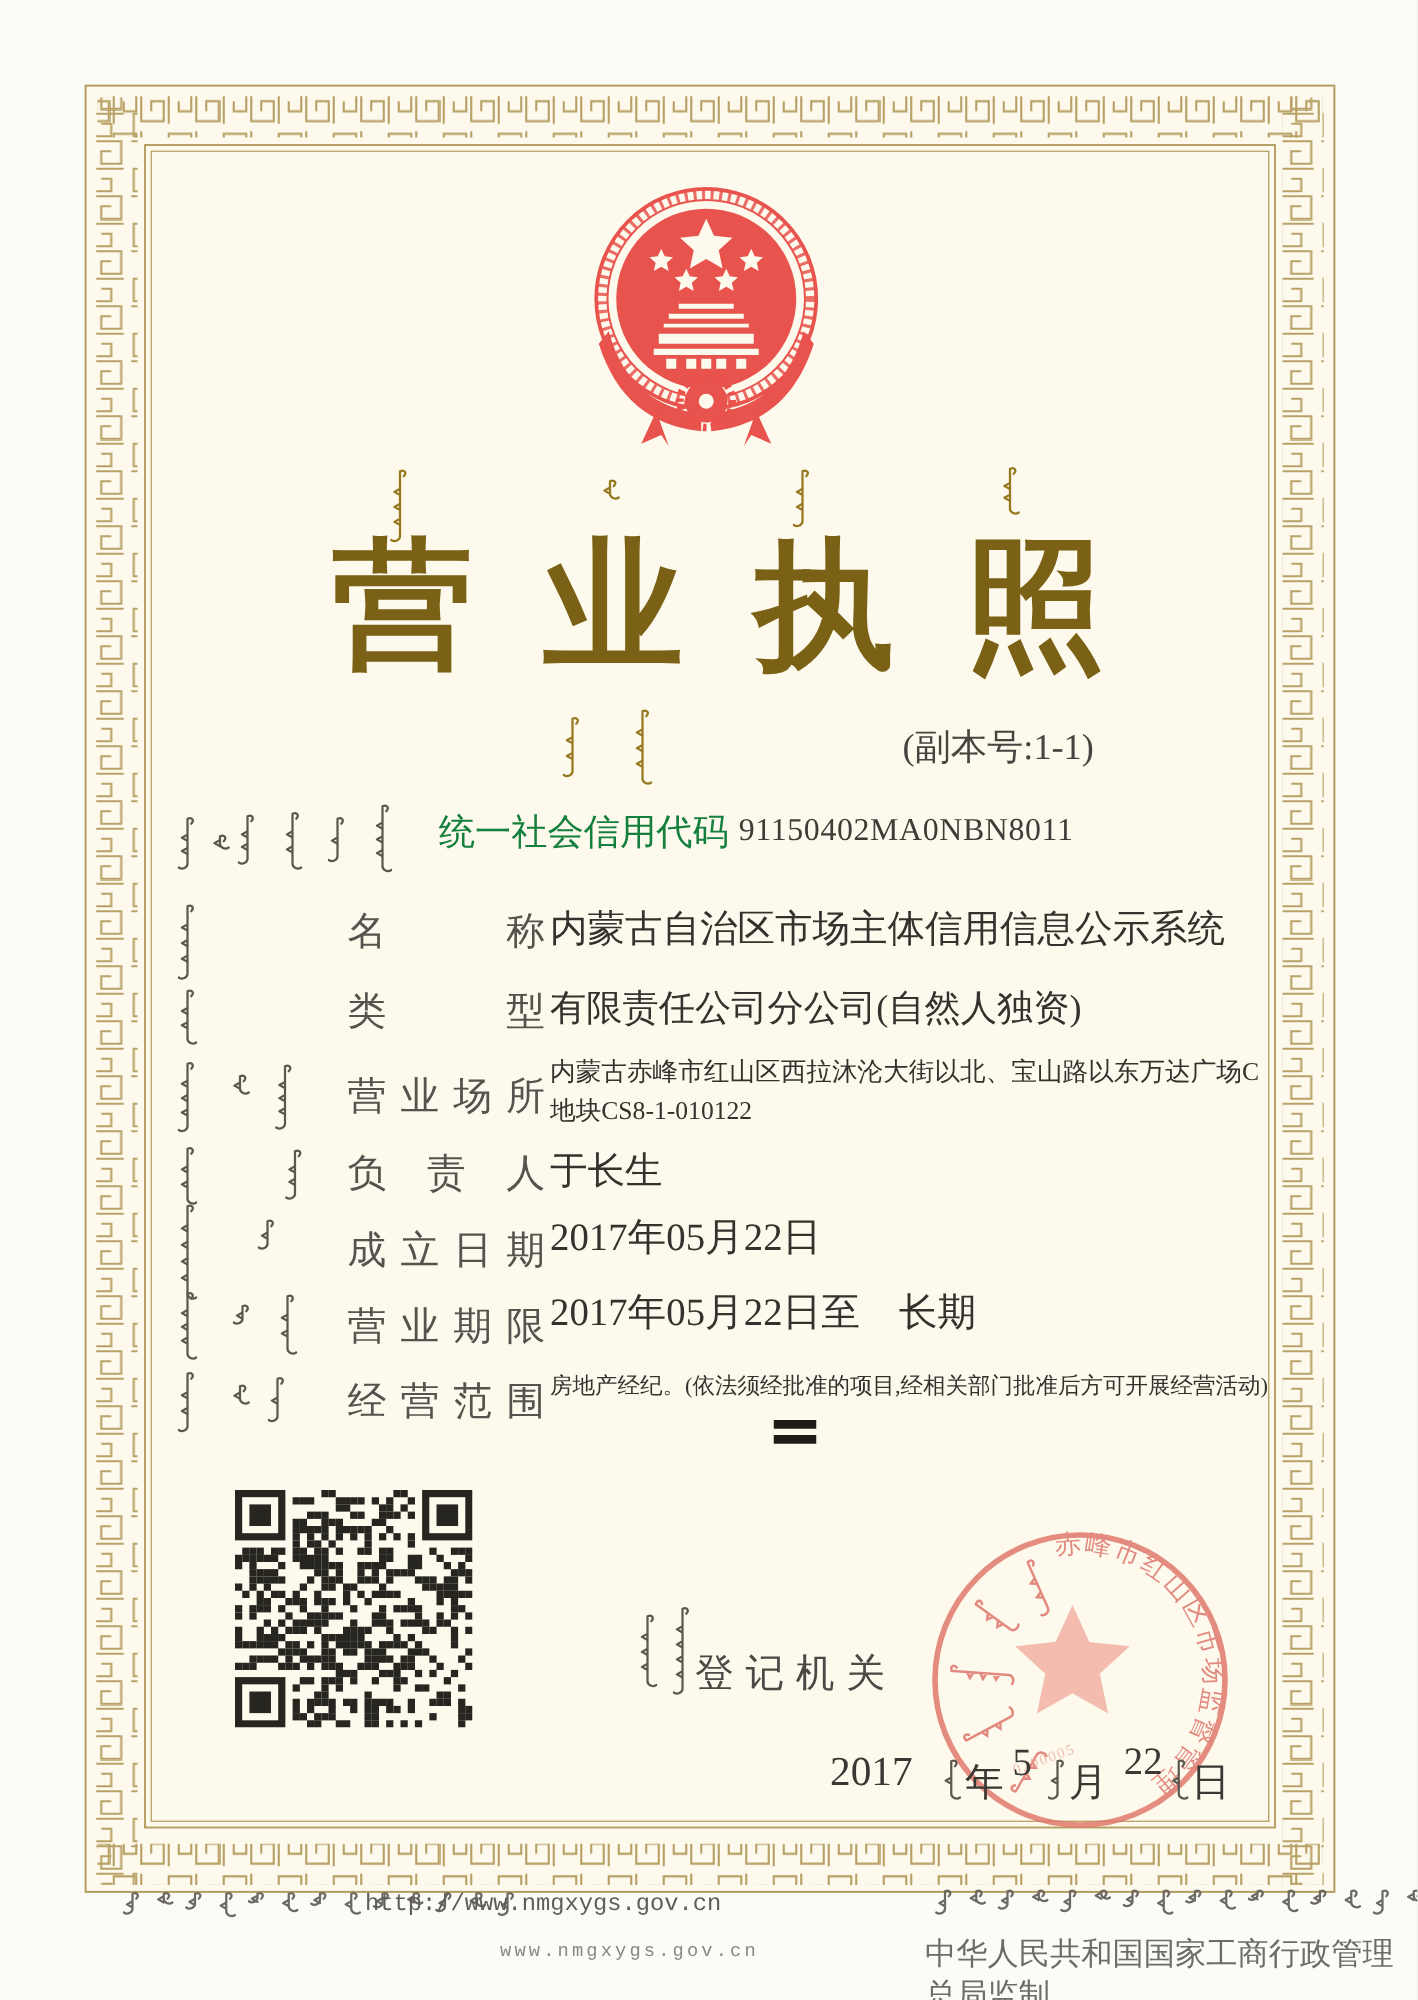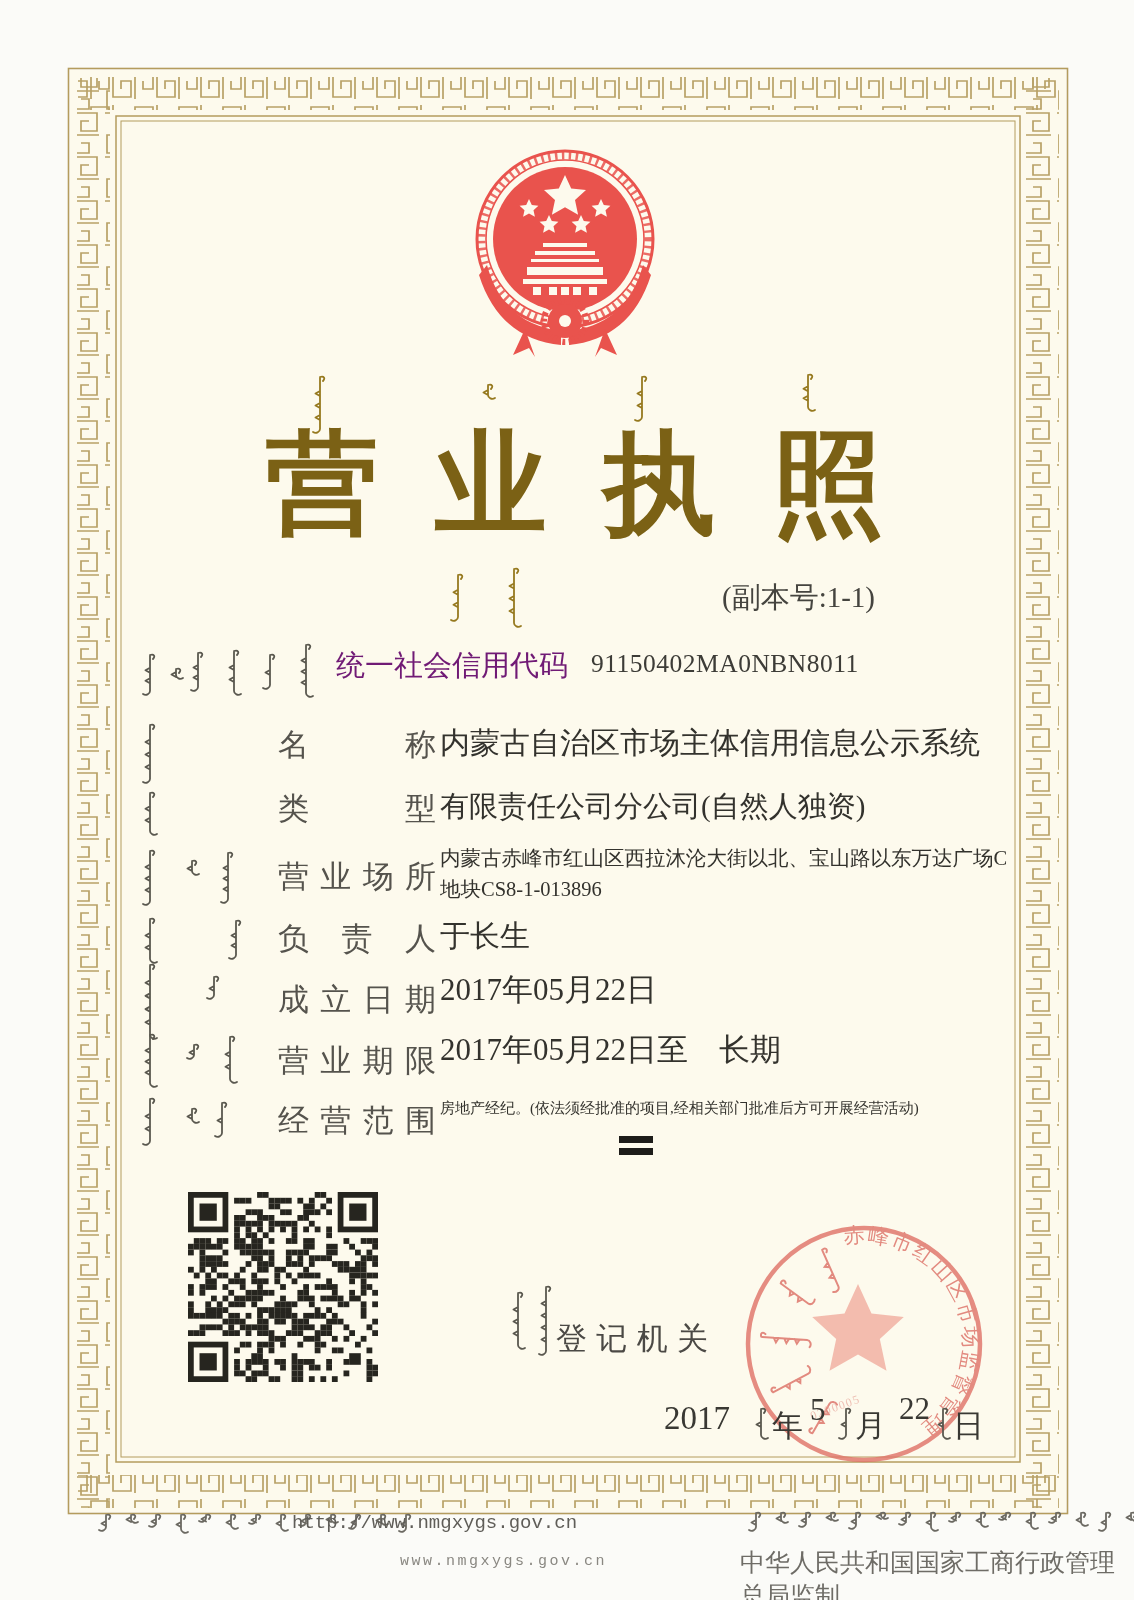--- a/index.html
+++ b/index.html
@@ -20,34 +20,34 @@
 
   
   #title{position:absolute;left:266px;top:424px;width:618px;height:126px;
          display:flex;justify-content:space-between;align-items:flex-start;
          font-family:"Liberation Sans","DejaVu Sans",sans-serif;
          font-weight:700;font-size:112px;line-height:1.08;color:#7b6115;letter-spacing:0;}
   #copy-label{position:absolute;left:526px;top:560px;font-size:48px;color:#8c7026;font-weight:500;}
   #copy-number{position:absolute;left:722px;top:578px;font-size:29px;color:#45443f;text-align:center;}
 
   
-  #credit-label{position:absolute;left:336px;top:646px;font-size:29px;color:#701a75;}
+  #credit-label{position:absolute;left:351px;top:646px;font-size:29px;color:#15803d;}
   #credit-value{position:absolute;left:591px;top:649px;font-size:25.5px;letter-spacing:.5px;color:#3d3c37;}
 
   
   .flabel{position:absolute;left:278px;width:158px;display:flex;justify-content:space-between;
           font-size:31px;color:#55534d;}
   .fvalue{position:absolute;left:440px;width:585px;color:#33322d;}
   .r0l{top:724px}.r0v{top:723px;font-size:30px}
   .r1l{top:788px}.r1v{top:787px;font-size:29px}
   .r2l{top:856px}.r2v{top:843px;font-size:20.5px;line-height:30.5px}
   .r3l{top:918px}.r3v{top:916px;font-size:30px}
   .r4l{top:979px}.r4v{top:969px;font-size:31px}
   .r5l{top:1040px}.r5v{top:1029px;font-size:31px}
-  .r6l{top:1100px}.r6v{top:1093px;font-size:15px;line-height:31px}
+  .r6l{top:1100px}.r6v{top:1093px;font-size:18px;line-height:31px}
 
   
   #correction-mark{position:absolute;left:619px;top:1136px;width:34px;height:19px;}
   #correction-mark div{width:34px;height:7px;background:#1d1c19;margin-bottom:5px;}
 
   
   #qr{position:absolute;left:188px;top:1192px;}
 
   
   #reg-label{position:absolute;left:556px;top:1318px;width:152px;display:flex;
@@ -293,21 +293,21 @@
       <span>型</span>
     </div>
   <div class="fvalue r1v">有限责任公司分公司(自然人独资)</div>
 
   <div class="flabel jchars r2l">
       <span>营</span>
       <span>业</span>
       <span>场</span>
       <span>所</span>
     </div>
-  <div class="fvalue r2v">内蒙古赤峰市红山区西拉沐沦大街以北、宝山路以东万达广场C地块CS8-1-013896</div>
+  <div class="fvalue r2v">内蒙古赤峰市红山区西拉沐沦大街以北、宝山路以东万达广场C地块CS8-1-010122</div>
 
   <div class="flabel jchars r3l">
       <span>负</span>
       <span>责</span>
       <span>人</span>
     </div>
   <div class="fvalue r3v">于长生</div>
 
   <div class="flabel jchars r4l">
       <span>成</span>

